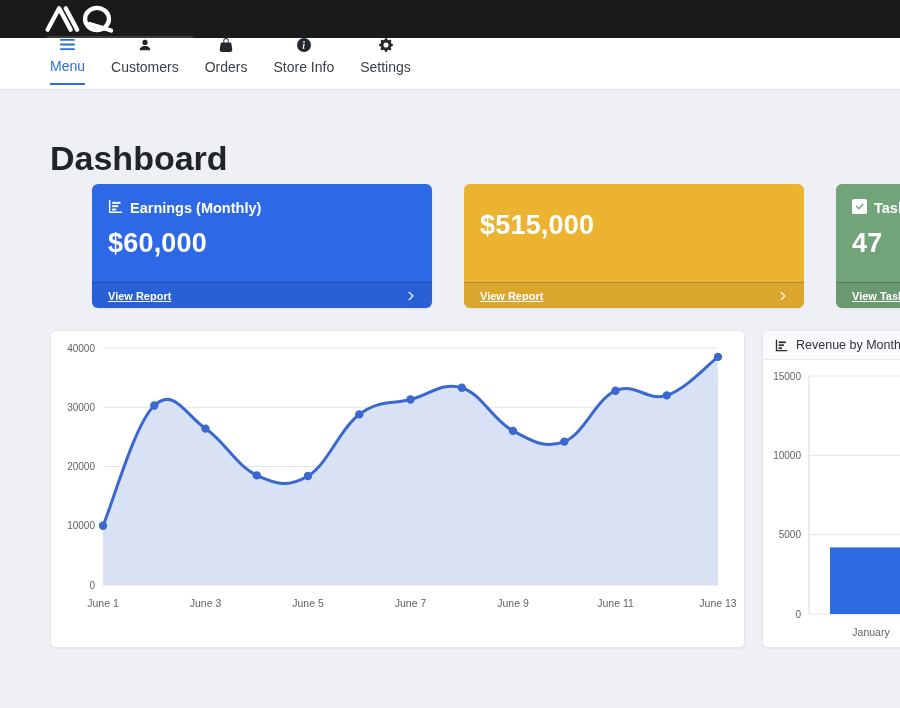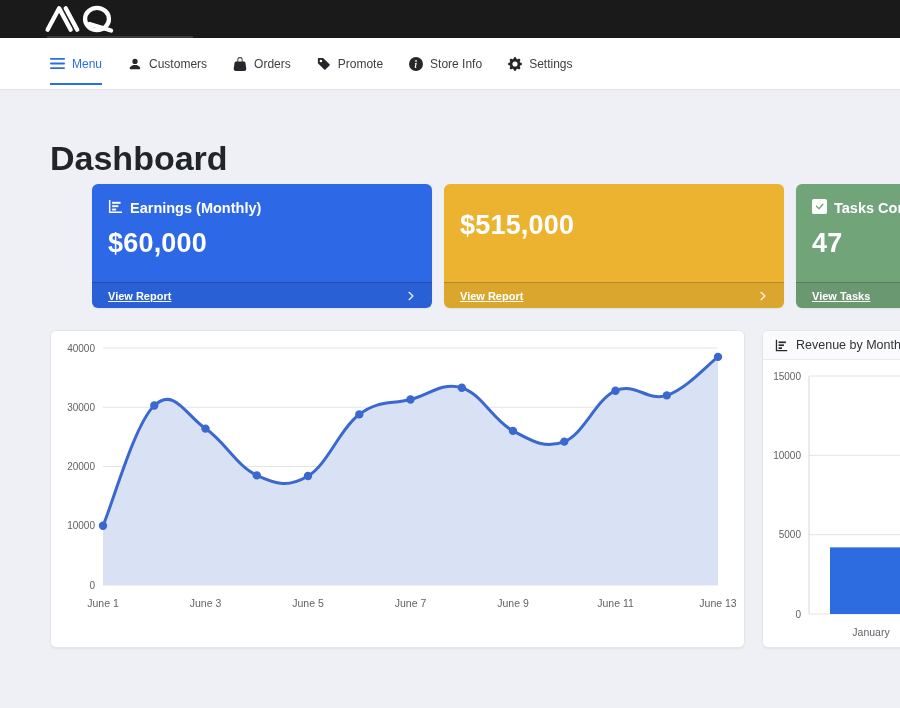--- a/index.html
+++ b/index.html
@@ -8,31 +8,31 @@
 
   
   .topbar { position:relative; height:38px; background:#1a1a1a; display:flex; align-items:center; }
   .brand { margin-left:40px; display:flex; align-items:center; cursor:pointer; }
   .brand-underline { position:absolute; left:47px; bottom:0; width:146px; height:2px; background:#3c3c3c; }
 
   
   .navbar { height:52px; background:#ffffff; border-bottom:1px solid #e3e4e8;
     display:flex; align-items:stretch; padding-left:50px; }
   .nav-item { position:relative; display:flex; align-items:center; gap:7px;
-    margin-right:26px; cursor:pointer; color:#3a3f44; font-size:12px; font-weight:500; }
+    margin-right:26px; cursor:pointer; color:#3a3f44; font-size:14px; font-weight:500;flex-direction:column; }
   .nav-item .nicon { display:flex; align-items:center; color:#24282c; }
   .nav-item.active { color:#2b6de8; }
   .nav-item.active .nicon { color:#2b6de8; }
   .nav-item.active::after { content:""; position:absolute; left:0; right:0; bottom:4px;
     height:2px; background:#2b6de8; }
 
   
   .page-title { margin:52px 0 0 50px; font-size:34px; line-height:32px; font-weight:600; color:#212529; }
 
-  .stat-row { display:flex; gap:12px; margin:10px 0 12px 50px;padding-left:42px; }
+  .stat-row { display:flex; gap:32px; margin:10px 0 12px 50px;padding-left:42px; }
   .stat-card { width:340px; height:124px; border-radius:6px; color:#fff; flex-shrink:0;
     display:flex; flex-direction:column; overflow:hidden; box-shadow:0 1px 2px rgba(0,0,0,.06); }
   .stat-body { padding:15px 16px 0 16px; flex:1; }
   .stat-title { display:flex; align-items:center; gap:7px; font-size:14.5px; font-weight:700; }
   .stat-value { margin-top:11px; font-size:27px; font-weight:700; letter-spacing:.2px; }
   .stat-footer { height:26px; background:rgba(0,0,0,.07); border-top:1px solid rgba(0,0,0,.18);
     display:flex; align-items:center; justify-content:space-between; padding:0 16px; cursor:pointer; }
   .stat-link { font-size:11px; font-weight:700; text-decoration:underline; color:#fff;text-align:right; }
 
   
@@ -84,28 +84,20 @@
     </span>
     <span>Customers</span>
   </div>
   <div class="nav-item">
     <span class="nicon">
       <svg width="14" height="14" viewBox="0 0 16 16" fill="currentColor">
           <path d="M8 1a2 2 0 0 1 2 2v2H6V3a2 2 0 0 1 2-2zm3 4V3a3 3 0 1 0-6 0v2H3.36a1.5 1.5 0 0 0-1.483 1.277L.85 13.13A2.5 2.5 0 0 0 3.322 16h9.355a2.5 2.5 0 0 0 2.473-2.87l-1.028-6.853A1.5 1.5 0 0 0 12.64 5H11z"></path>
         </svg>
     </span>
     <span>Orders</span>
-  </div>
-  <div class="nav-item">
-    <span class="nicon">
-      <svg width="14" height="14" viewBox="0 0 16 16" fill="currentColor">
-          <path d="M2 1a1 1 0 0 0-1 1v4.586a1 1 0 0 0 .293.707l7 7a1 1 0 0 0 1.414 0l4.586-4.586a1 1 0 0 0 0-1.414l-7-7A1 1 0 0 0 6.586 1H2zm4 3.5a1.5 1.5 0 1 1-3 0 1.5 1.5 0 0 1 3 0z"></path>
-        </svg>
-    </span>
-    <span>Promote</span>
   </div>
   <div class="nav-item">
     <span class="nicon">
       <svg width="14" height="14" viewBox="0 0 16 16" fill="currentColor">
           <path d="M8 16A8 8 0 1 0 8 0a8 8 0 0 0 0 16zm.93-9.412-1 4.705c-.07.34.029.533.304.533.194 0 .487-.07.686-.246l-.088.416c-.287.346-.92.598-1.465.598-.703 0-1.002-.422-.808-1.319l.738-3.468c.064-.293.006-.399-.287-.47l-.451-.081.082-.381 2.29-.287zM8 5.5a1 1 0 1 1 0-2 1 1 0 0 1 0 2z"></path>
         </svg>
     </span>
     <span>Store Info</span>
   </div>
   <div class="nav-item">

